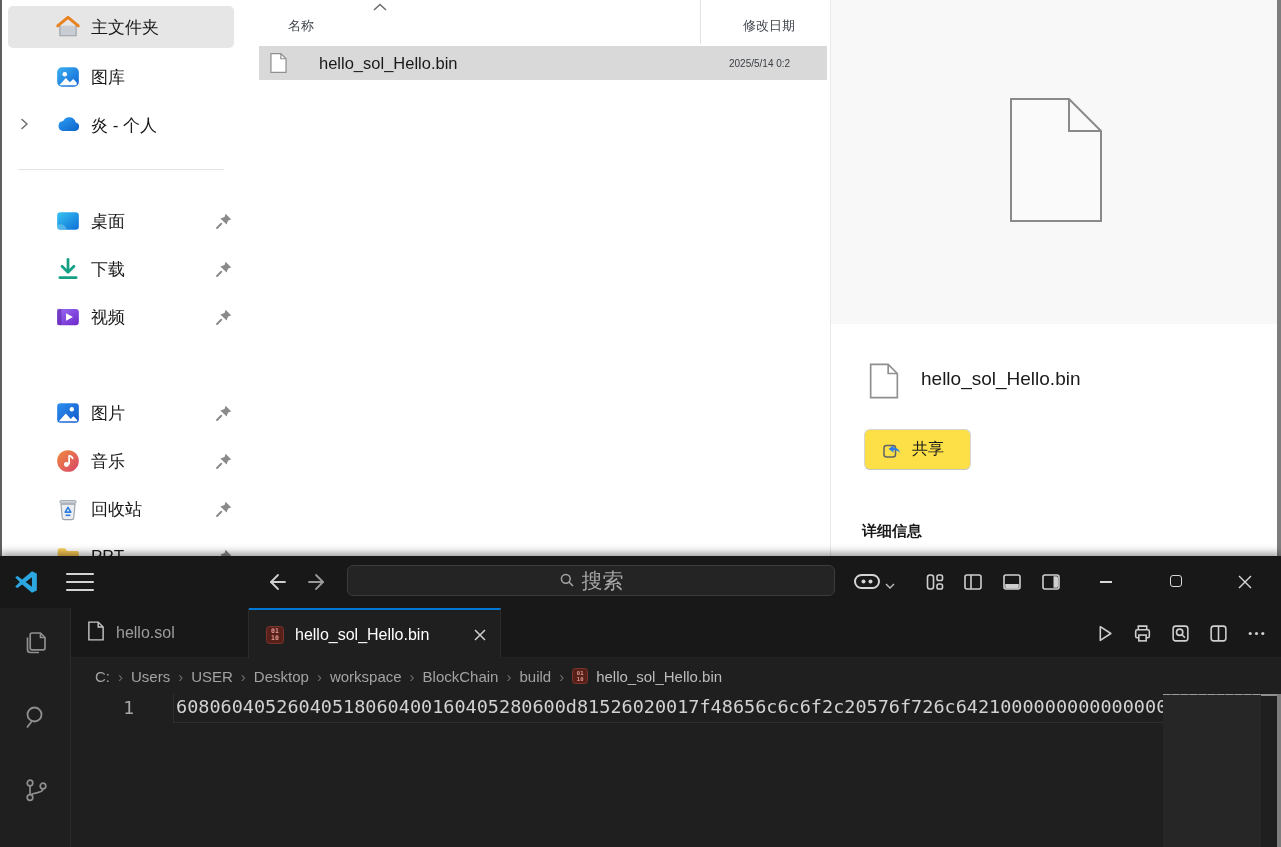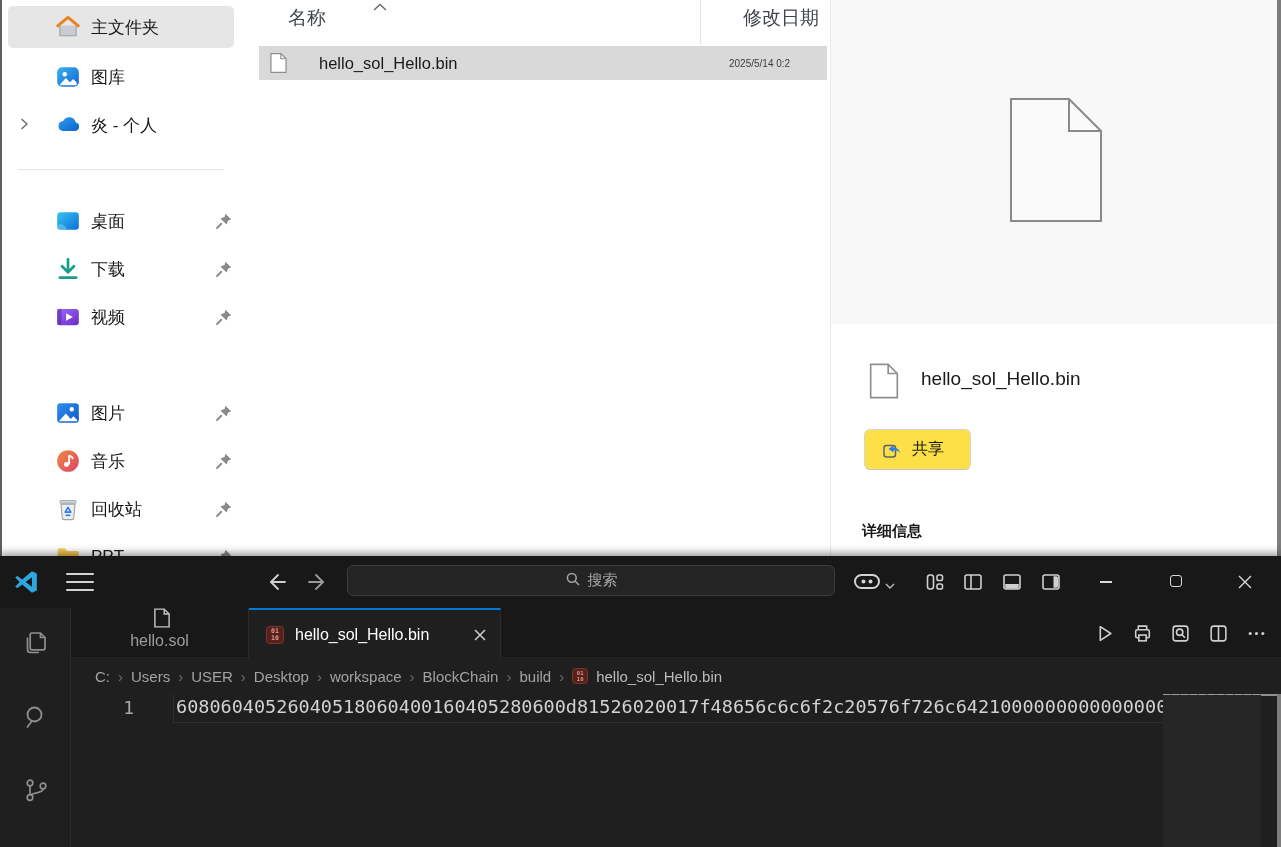--- a/index.html
+++ b/index.html
@@ -12,21 +12,21 @@
   .ex-side { position:absolute; left:0; top:0; width:238px; height:556px; background:#fff; }
   .nav-item { position:absolute; left:8px; width:226px; height:42px; border-radius:5px; display:flex; align-items:center; }
   .nav-item.selected { background:#e6e6e6; }
   .nav-item .nicon { position:absolute; left:47px; width:26px; height:26px; }
   .nav-item .nlabel { position:absolute; left:83px; font-size:17px; color:#191919; white-space:nowrap; }
   .nav-item .pin { position:absolute; left:207px; width:18px; height:18px; }
   .exp-chev { position:absolute; left:16px; top:116px; width:16px; height:16px; }
   .side-sep { position:absolute; left:18px; top:169px; width:206px; height:1px; background:#e4e4e4; }
 
   .ex-list { position:absolute; left:238px; top:0; width:592px; height:556px; background:#fff; }
-  .lh { position:absolute; top:5px; font-size:19px; color:#41464d; white-space:nowrap; }
+  .lh { position:absolute; top:17px; font-size:13px; color:#41464d; white-space:nowrap; }
   .lh-name { left:50px; }
   .lh-date { left:469px;margin-left:36px; }
   .col-div { position:absolute; left:462px; top:0; width:1px; height:44px; background:#e2e2e2; }
   .sort-caret { position:absolute; left:134px; top:-3px; width:16px; height:8px; }
   .file-row { position:absolute; left:21px; top:46px; width:568px; height:34px; background:#d9d9d9; display:flex; align-items:center; overflow:hidden; }
   .file-row .ficon { position:absolute; left:11px; top:6px; width:17px; height:22px; }
   .file-row .fname { position:absolute; left:60px; font-size:16.5px; color:#191919; white-space:nowrap; }
   .file-row .fdate { position:absolute; left:470px; font-size:10px; color:#3c4046; white-space:nowrap; }
 
   .ex-preview { position:absolute; left:830px; top:0; width:451px; height:556px; background:#fff; border-left:1px solid #e9e9e9; }
@@ -42,32 +42,32 @@
 
   
   #vscode { position:absolute; left:0; top:556px; width:1281px; height:291px; background:#1f1f1f; box-shadow:0 -3px 8px rgba(0,0,0,.4); }
   .vs-title { position:absolute; left:0; top:0; width:1281px; height:52px; background:#181818; }
   .vs-logo { position:absolute; left:13px; top:13px; width:26px; height:26px; }
   .vs-menu { position:absolute; left:66px; top:17px; width:28px; height:18px; display:flex; flex-direction:column; justify-content:space-between; }
   .vs-menu i { display:block; height:2.4px; background:#d4d4d4; border-radius:1px; }
   .nav-arrow { position:absolute; top:15px; width:22px; height:22px; }
   .arrow-back { left:266px; }
   .arrow-fwd { left:306px; }
-  .vs-search { position:absolute; left:347px; top:9px; width:488px; height:31px; background:#242424; border:1px solid #3c3c3c; border-radius:6px; display:flex; align-items:center; justify-content:center; color:#a5a5a5; font-size:15px; gap:7px; }
+  .vs-search { position:absolute; left:347px; top:9px; width:488px; height:31px; background:#242424; border:1px solid #3c3c3c; border-radius:6px; display:flex; align-items:center; justify-content:center; color:#a5a5a5; font-size:21px; gap:7px; }
   .copilot { position:absolute; left:852px; top:15px; width:30px; height:22px; }
   .copilot-chev { position:absolute; left:884px; top:21px; width:12px; height:10px; }
   .lay-icon { position:absolute; top:15px; width:22px; height:22px; }
   .wm-btn { position:absolute; top:0; width:46px; height:52px; }
   .wm-min i { position:absolute; left:17px; top:25px; width:12px; height:1.5px; background:#d9d9d9; }
   .wm-max i { position:absolute; left:17px; top:19px; width:12px; height:12px; border:1.4px solid #d9d9d9; border-radius:3px; }
   .wm-close svg { position:absolute; left:15px; top:18px; }
 
   .vs-tabs { position:absolute; left:71px; top:52px; width:1210px; height:50px; background:#181818; border-bottom:1px solid #232323; }
   .tab { position:absolute; top:0; height:50px; display:flex; align-items:center; }
-  .tab1 { left:0; width:178px; border-right:1px solid #2b2b2b;flex-direction:column; }
+  .tab1 { left:0; width:178px; border-right:1px solid #2b2b2b; }
   .tab2 { left:178px; width:252px; height:51px; background:#1f1f1f; border-top:2.5px solid #0078d4; border-right:1px solid #2b2b2b; }
   .tab .t-label { font-size:16px; white-space:nowrap; }
   .tab1 .t-label { color:#9d9d9d; }
   .tab2 .t-label { color:#ffffff; }
   .tab1 .t-icon { margin:0 12px 0 17px; }
   .tab2 .t-icon { margin:0 11px 0 17px; }
   .tab-close { position:absolute; right:12px; top:17px; width:16px; height:16px; }
   .bin-icon { width:18px; height:18px; background:#57201b; border:1px solid #7c352c; border-radius:3.5px; display:flex; flex-direction:column; align-items:center; justify-content:center; font-family:"DejaVu Sans Mono", monospace; font-size:6.5px; line-height:7px; color:#e0998d; font-weight:bold; }
   .ed-actions { position:absolute; right:14px; top:0; height:50px; display:flex; align-items:center; gap:17px; }
   .ed-actions svg { display:block; }

